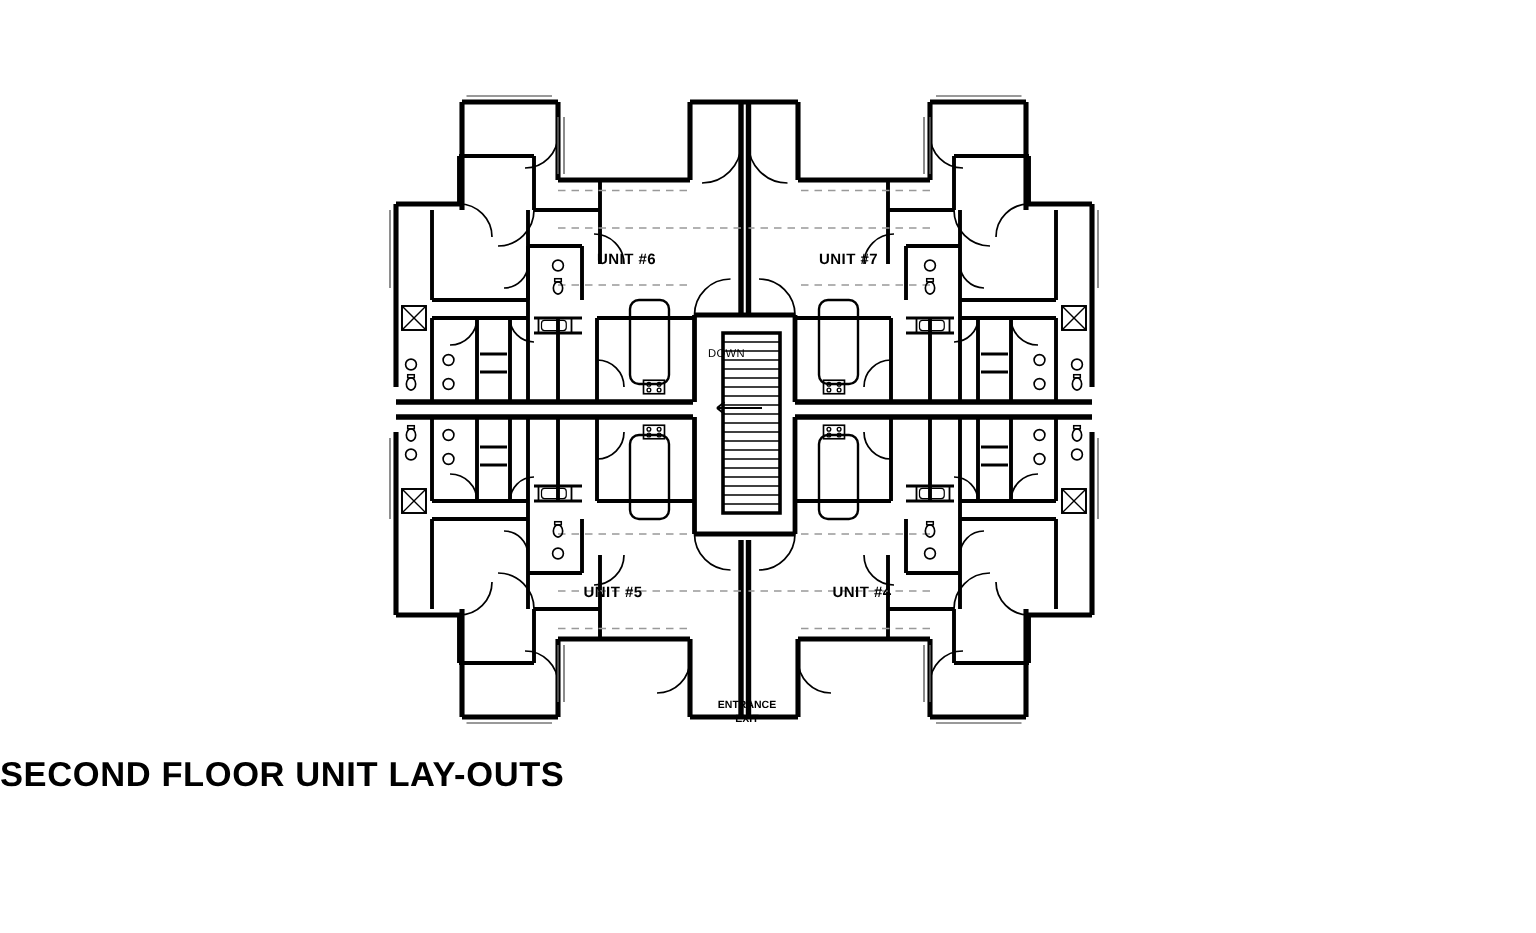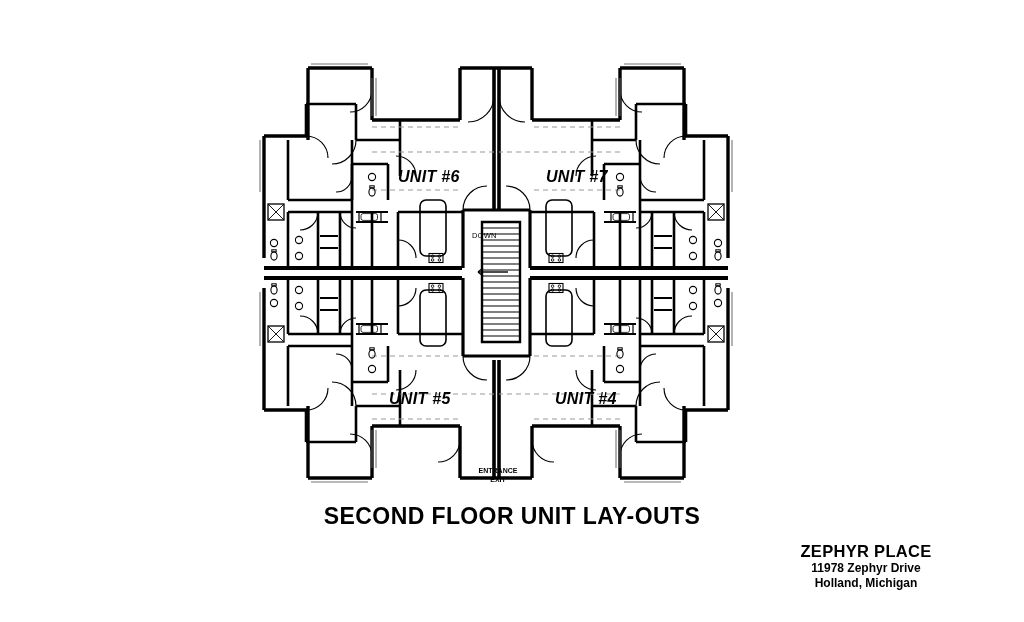--- a/index.html
+++ b/index.html
@@ -6,34 +6,34 @@
   body{
     width:1024px;height:622px;overflow:hidden;position:relative;
     font-family:"Liberation Sans", sans-serif;
     color:#000;
   }
   #sheet{position:absolute;inset:0;}
   .plan-svg{position:absolute;left:0;top:0;width:1024px;height:622px;}
 
   .title-main{
     position:absolute;left:0;top:503px;width:1024px;
-    text-align:center;
+    text-align:left;
   }
   .title-main span{
     font-size:23px;font-weight:bold;letter-spacing:0.4px;
     font-family:"Liberation Sans", sans-serif;
   }
   .addr-block{
     position:absolute;right:28px;top:542px;width:260px;text-align:center;
     line-height:1.18;
   }
   .addr-name{font-size:16.5px;font-weight:bold;letter-spacing:0.3px;display:block;}
   .addr-line{font-size:12px;font-weight:bold;display:block;}
 
-  .unit-tag{position:absolute;font-size:16px;font-weight:bold;letter-spacing:0.3px;white-space:nowrap;font-style:italic;}
+  .unit-tag{position:absolute;font-size:10px;font-weight:bold;letter-spacing:0.3px;white-space:nowrap;}
   .down-tag{position:absolute;font-size:7.5px;font-weight:normal;letter-spacing:0.2px;}
   .ee-tag{position:absolute;font-size:7px;font-weight:bold;text-align:center;line-height:1.35;width:80px;}
 </style>
 </head>
 <body>
 
 <div id="sheet">
 
   <svg class="plan-svg" viewBox="0 0 1024 622">
     <defs>
@@ -440,19 +440,14 @@
 
   <div class="ee-tag" style="left:458px;top:466px;">
     <div>ENTRANCE</div>
     <div>EXIT</div>
   </div>
 
   <div class="title-main">
     <span>SECOND FLOOR UNIT LAY-OUTS</span>
   </div>
 
-  <div class="addr-block">
-    <span class="addr-name">ZEPHYR PLACE</span>
-    <span class="addr-line">11978 Zephyr Drive</span>
-    <span class="addr-line">Holland, Michigan</span>
-  </div>
 
 </div>
 
 </body></html>

